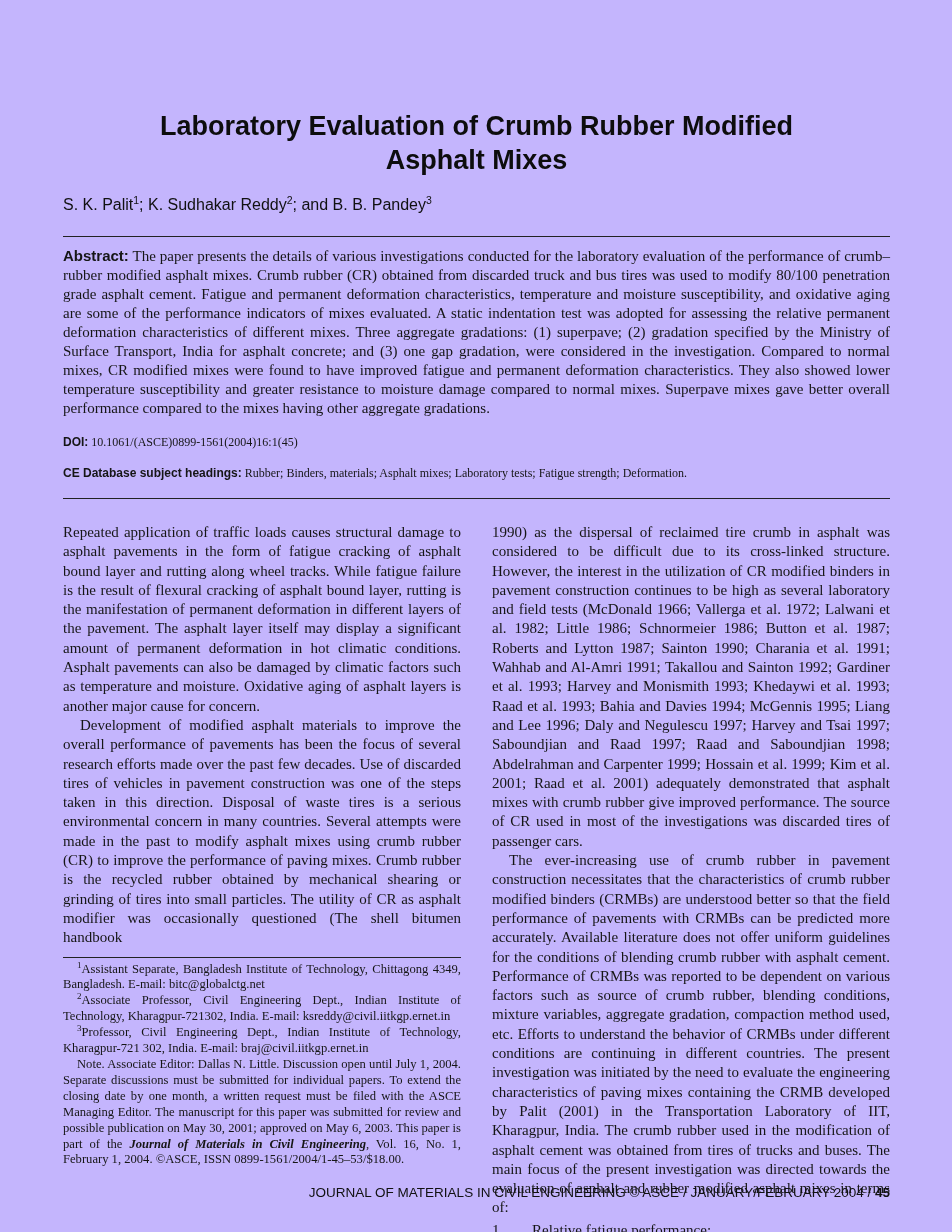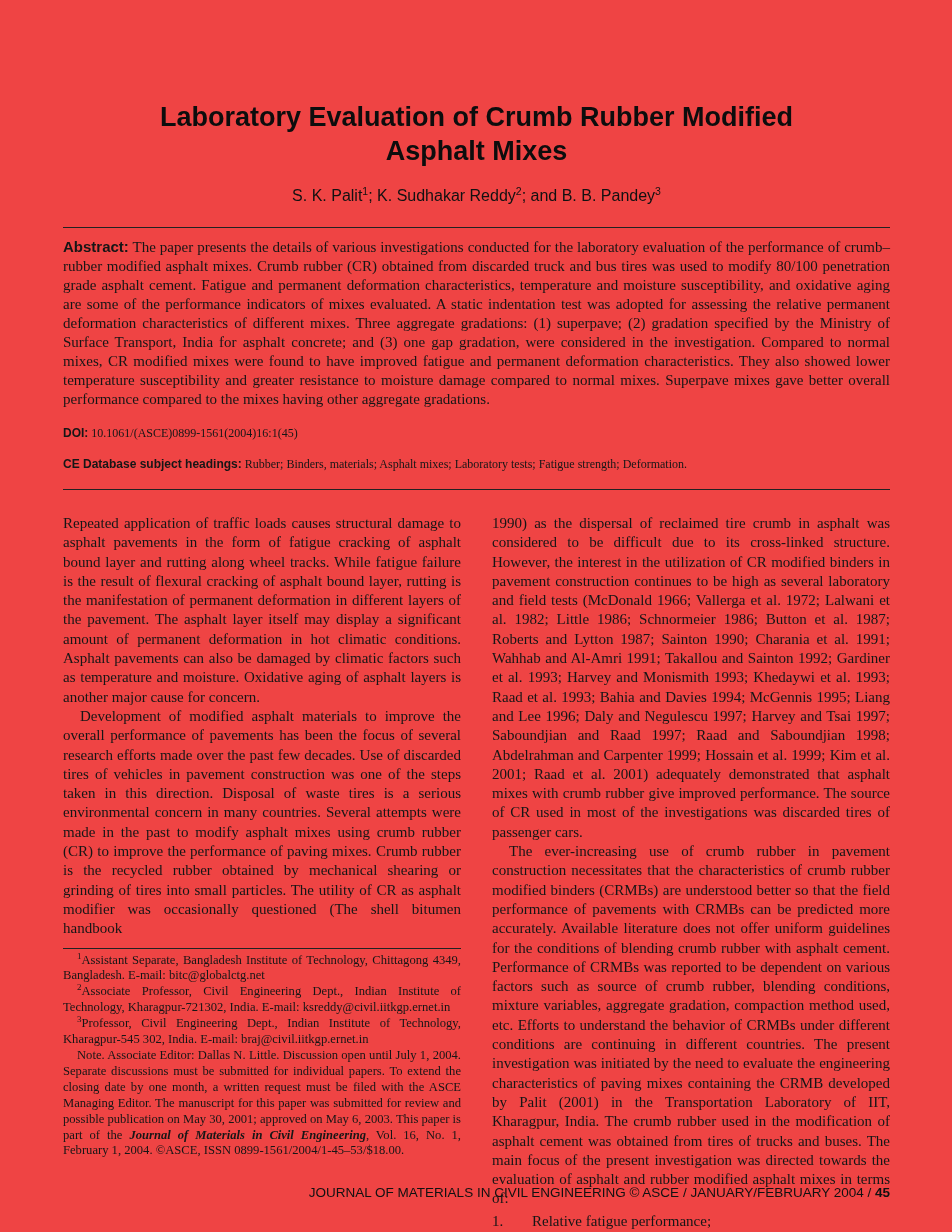--- a/index.html
+++ b/index.html
@@ -1,39 +1,38 @@
 <!DOCTYPE html>
 <html><head>
 <meta charset="utf-8">
 <style>
   html,body{margin:0;padding:0;background:#e8e8e8;}
   .page{
     position:relative;
     width:952px;height:1232px;
     margin:0 auto;
-    background:#ef4444;
+    background:#c4b5fd;
     color:#161616;
     box-sizing:border-box;
-    padding:0 62px 0 63px;
+    padding:9px 62px 0 63px;
     overflow:hidden;
     font-family:"Liberation Serif", serif;
   }
   .title{
     margin:100px auto 0 auto;
     max-width:700px;
     text-align:center;
     font-family:"Liberation Sans", sans-serif;
     font-weight:bold;
     font-size:27px;
     line-height:34px;
     color:#0d0d0d;
   }
   .authors{
     margin-top:19px;
-    text-align:center;
     font-family:"Liberation Sans", sans-serif;
     font-size:16px;
     color:#111;
   }
   .authors sup{font-size:10.5px;line-height:0;}
   .rule{border:0;border-top:1.6px solid #222;margin:0;}
   .rule-top{margin-top:22px;}
   .rule-bottom{margin-top:15px;}
   .abstract{
     margin-top:9px;
@@ -122,21 +121,21 @@
   <div class="columns">
 
     <div class="col">
       <p class="body-p">Repeated application of traffic loads causes structural damage to asphalt pavements in the form of fatigue cracking of asphalt bound layer and rutting along wheel tracks. While fatigue failure is the result of flexural cracking of asphalt bound layer, rutting is the manifestation of permanent deformation in different layers of the pavement. The asphalt layer itself may display a significant amount of permanent deformation in hot climatic conditions. Asphalt pavements can also be damaged by climatic factors such as temperature and moisture. Oxidative aging of asphalt layers is another major cause for concern.</p>
       <p class="body-p indent">Development of modified asphalt materials to improve the overall performance of pavements has been the focus of several research efforts made over the past few decades. Use of discarded tires of vehicles in pavement construction was one of the steps taken in this direction. Disposal of waste tires is a serious environmental concern in many countries. Several attempts were made in the past to modify asphalt mixes using crumb rubber (CR) to improve the performance of paving mixes. Crumb rubber is the recycled rubber obtained by mechanical shearing or grinding of tires into small particles. The utility of CR as asphalt modifier was occasionally questioned (The shell bitumen handbook</p>
 
       <hr class="footnote-rule">
 
       <p class="footnote"><sup>1</sup><span>Assistant Separate, Bangladesh Institute of Technology, Chittagong 4349, Bangladesh. E-mail: bitc@globalctg.net</span></p>
       <p class="footnote"><sup>2</sup><span>Associate Professor, Civil Engineering Dept., Indian Institute of Technology, Kharagpur-721302, India. E-mail: ksreddy@civil.iitkgp.ernet.in</span></p>
-      <p class="footnote"><sup>3</sup><span>Professor, Civil Engineering Dept., Indian Institute of Technology, Kharagpur-545 302, India. E-mail: braj@civil.iitkgp.ernet.in</span></p>
+      <p class="footnote"><sup>3</sup><span>Professor, Civil Engineering Dept., Indian Institute of Technology, Kharagpur-721 302, India. E-mail: braj@civil.iitkgp.ernet.in</span></p>
       <p class="footnote"><span>Note. Associate Editor: Dallas N. Little. Discussion open until July 1, 2004. Separate discussions must be submitted for individual papers. To extend the closing date by one month, a written request must be filed with the ASCE Managing Editor. The manuscript for this paper was submitted for review and possible publication on May 30, 2001; approved on May 6, 2003. This paper is part of the </span><span class="journal-name">Journal of Materials in Civil Engineering</span><span>, Vol. 16, No. 1, February 1, 2004. ©ASCE, ISSN 0899-1561/2004/1-45–53/$18.00.</span></p>
     </div>
 
     <div class="col">
       <p class="body-p">1990) as the dispersal of reclaimed tire crumb in asphalt was considered to be difficult due to its cross-linked structure. However, the interest in the utilization of CR modified binders in pavement construction continues to be high as several laboratory and field tests (McDonald 1966; Vallerga et al. 1972; Lalwani et al. 1982; Little 1986; Schnormeier 1986; Button et al. 1987; Roberts and Lytton 1987; Sainton 1990; Charania et al. 1991; Wahhab and Al-Amri 1991; Takallou and Sainton 1992; Gardiner et al. 1993; Harvey and Monismith 1993; Khedaywi et al. 1993; Raad et al. 1993; Bahia and Davies 1994; McGennis 1995; Liang and Lee 1996; Daly and Negulescu 1997; Harvey and Tsai 1997; Saboundjian and Raad 1997; Raad and Saboundjian 1998; Abdelrahman and Carpenter 1999; Hossain et al. 1999; Kim et al. 2001; Raad et al. 2001) adequately demonstrated that asphalt mixes with crumb rubber give improved performance. The source of CR used in most of the investigations was discarded tires of passenger cars.</p>
       <p class="body-p indent">The ever-increasing use of crumb rubber in pavement construction necessitates that the characteristics of crumb rubber modified binders (CRMBs) are understood better so that the field performance of pavements with CRMBs can be predicted more accurately. Available literature does not offer uniform guidelines for the conditions of blending crumb rubber with asphalt cement. Performance of CRMBs was reported to be dependent on various factors such as source of crumb rubber, blending conditions, mixture variables, aggregate gradation, compaction method used, etc. Efforts to understand the behavior of CRMBs under different conditions are continuing in different countries. The present investigation was initiated by the need to evaluate the engineering characteristics of paving mixes containing the CRMB developed by Palit (2001) in the Transportation Laboratory of IIT, Kharagpur, India. The crumb rubber used in the modification of asphalt cement was obtained from tires of trucks and buses. The main focus of the present investigation was directed towards the evaluation of asphalt and rubber modified asphalt mixes in terms of:</p>
       <div class="list">
         <div class="list-item">
             <span class="list-num">1.</span>
             <span>Relative fatigue performance;</span>

